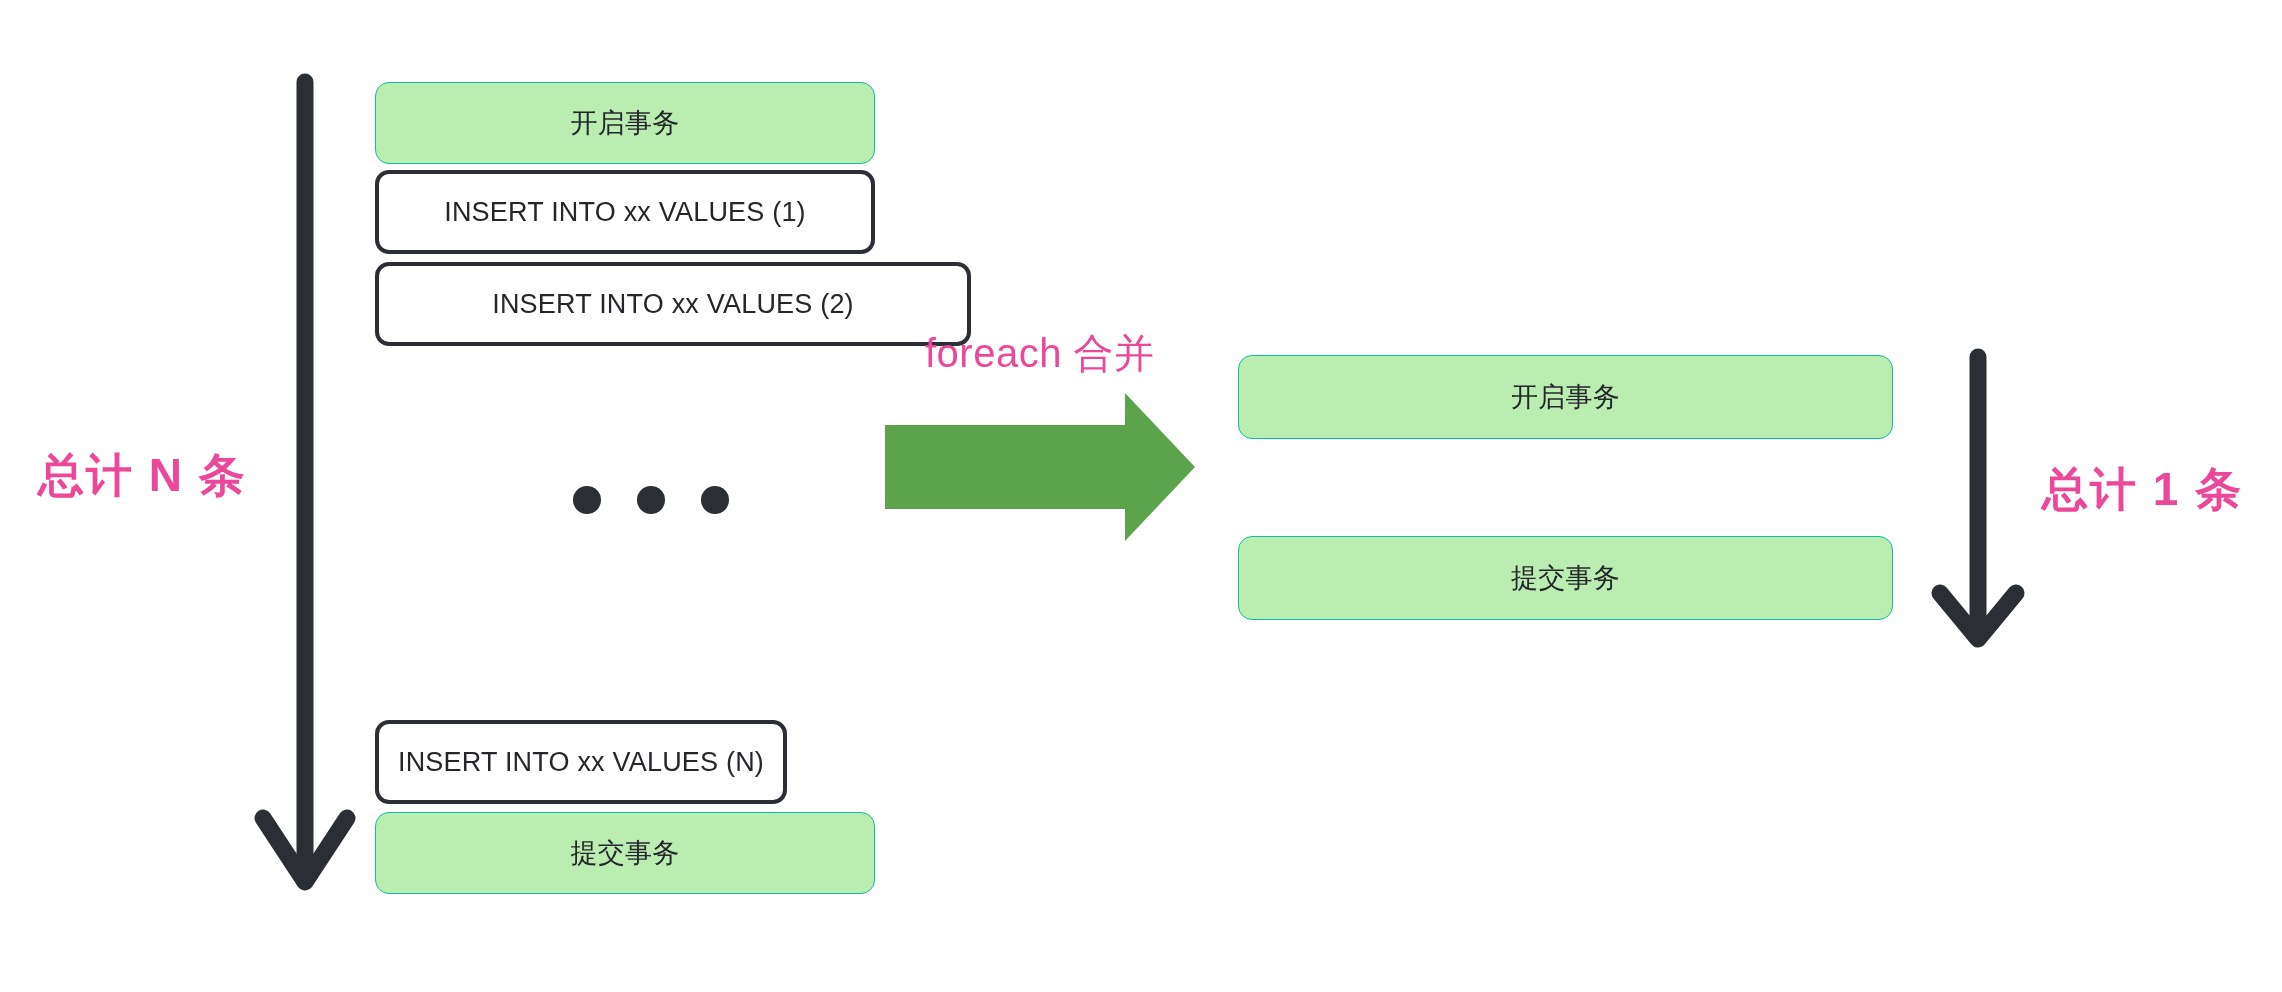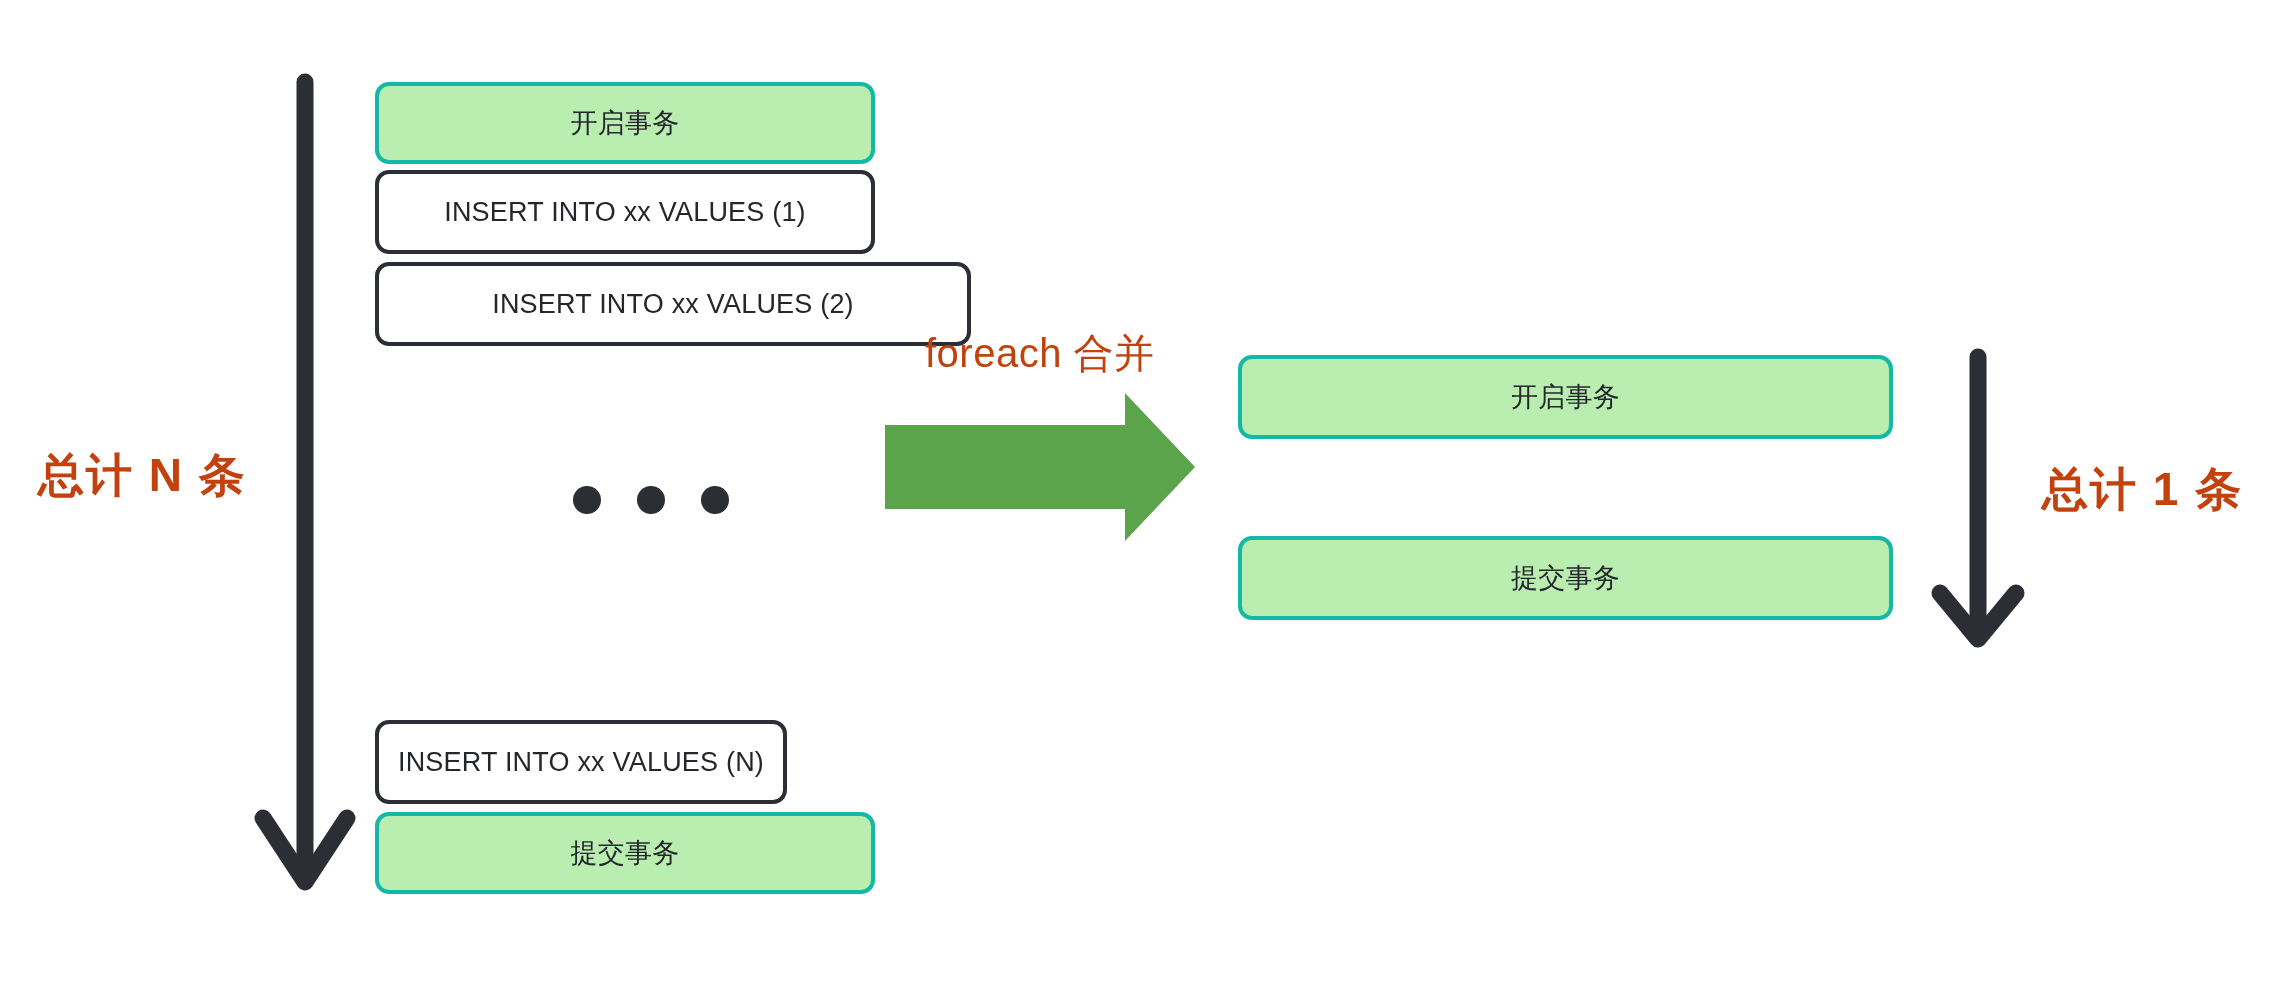--- a/index.html
+++ b/index.html
@@ -26,33 +26,33 @@
     align-items: center;
     justify-content: center;
     text-align: center;
     border-radius: 14px;
     color: #24262b;
     letter-spacing: 0.2px;
     white-space: nowrap;
   }
   .node.green {
     background: #b9eeb0;
-    border: 4px solid #14b8a6;
+    border: 1px solid #14b8a6;
     font-size: 27px;
   }
   .node.white {
     background: #ffffff;
     border: 4px solid #2b2e34;
     font-size: 27px;
   }
 
   
   .label {
     position: absolute;
-    color: #c2410c;
+    color: #ec4899;
     white-space: nowrap;
     line-height: 1;
   }
   .label.big {
     font-size: 46px;
     letter-spacing: 2px;
     font-weight: bold;
   }
   .label.mid {
     font-size: 40px;

